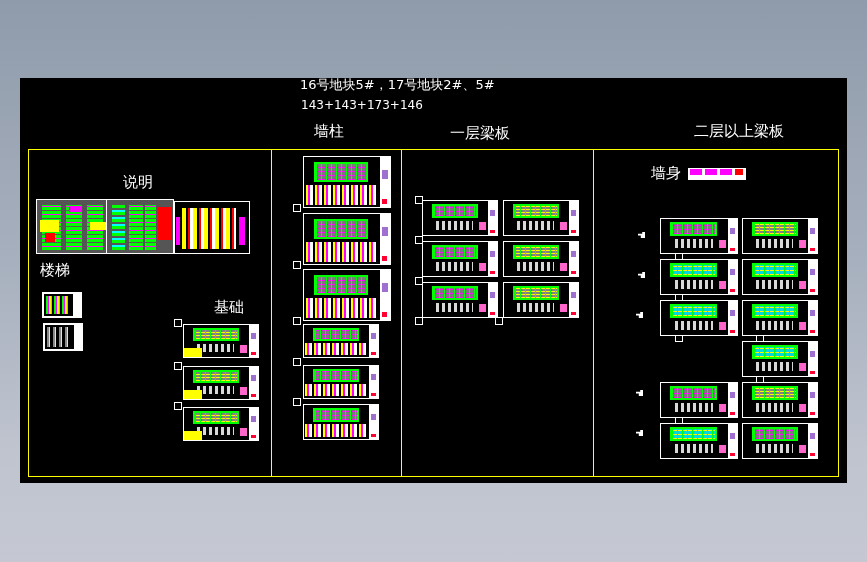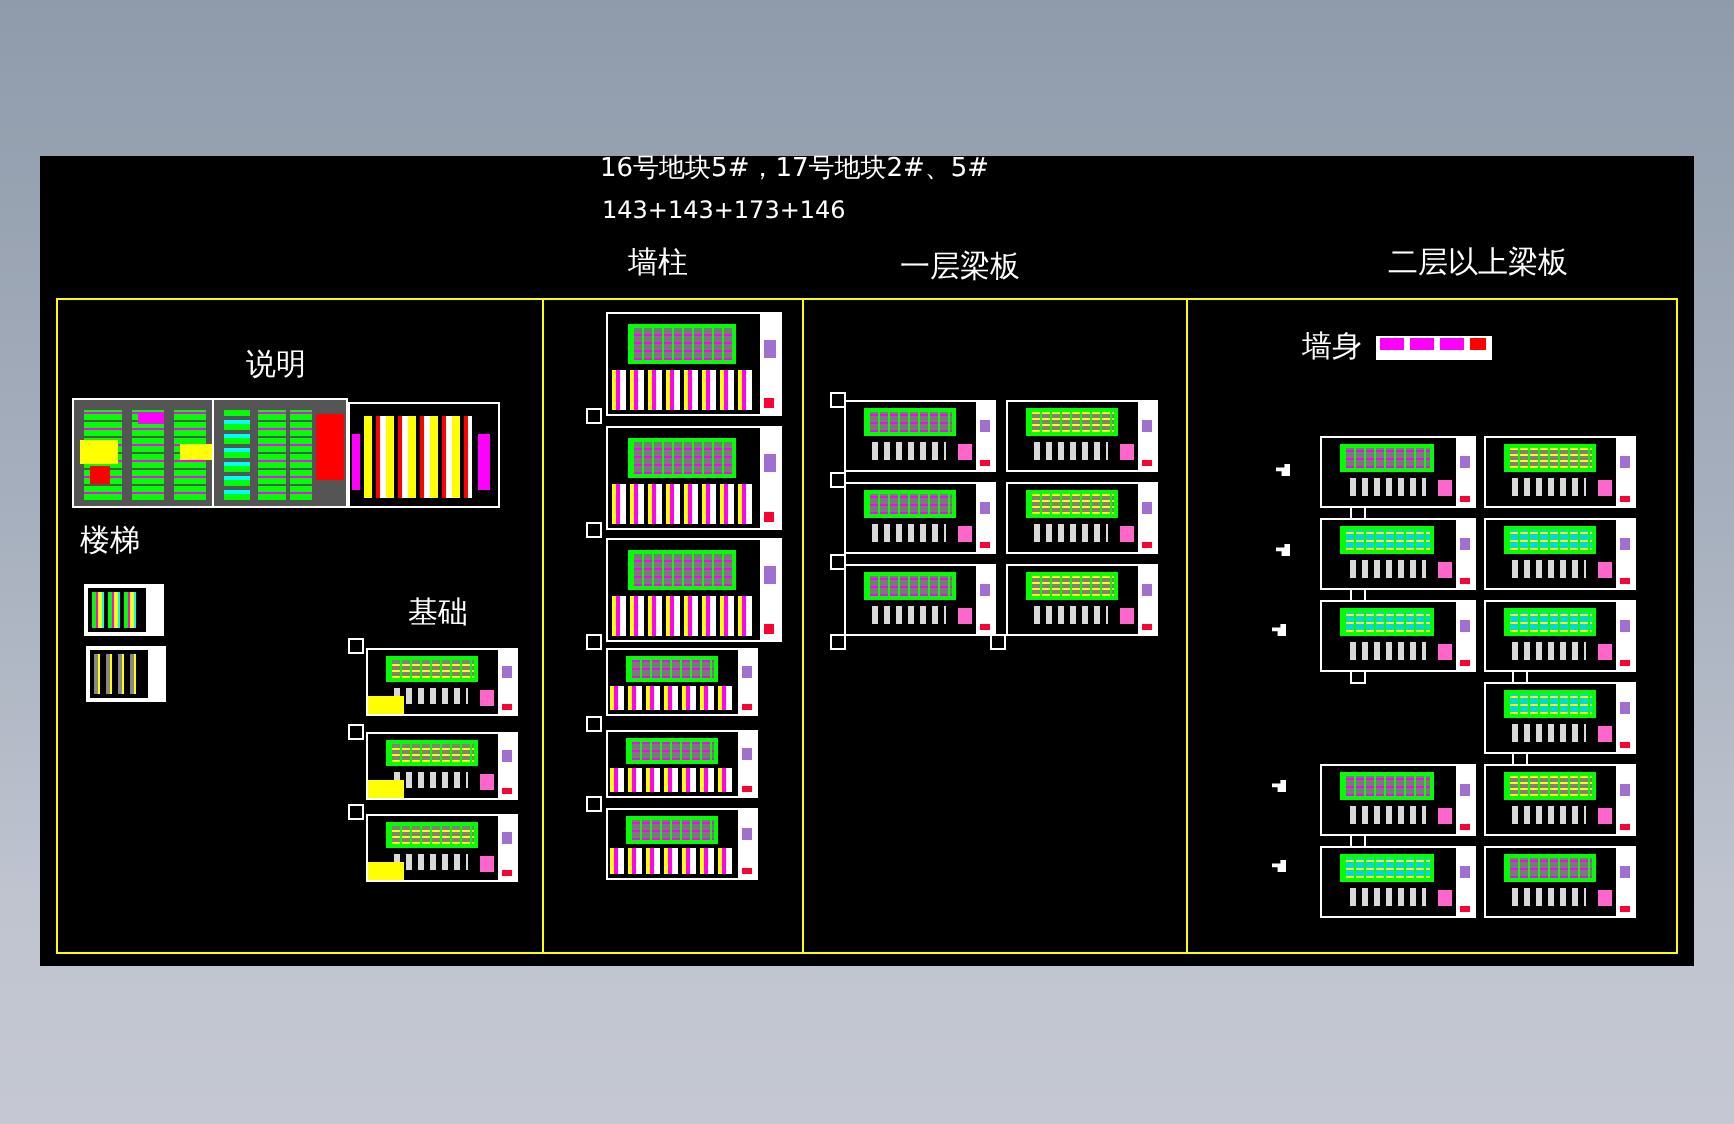--- a/index.html
+++ b/index.html
@@ -76,21 +76,21 @@
   <div class="lbl sec" style="left:430px;top:48px;">一层梁板</div>
   <div class="lbl sec" style="left:674px;top:46px;">二层以上梁板</div>
 
   <div class="frame" style="left:8px;top:71px;width:811px;height:328px;"></div>
   <div class="vline" style="left:251px;top:71px;height:328px;"></div>
   <div class="vline" style="left:381px;top:71px;height:328px;"></div>
   <div class="vline" style="left:573px;top:71px;height:328px;"></div>
 
   <div class="lbl sec" style="left:103px;top:86px;margin-top:11px;">说明</div>
   <div class="lbl sec" style="left:20px;top:185px;">楼梯</div>
-  <div class="lbl sec" style="left:184px;top:222px;font-family:Liberation Mono, monospace;">基础</div>
+  <div class="lbl sec" style="left:194px;top:222px;">基础</div>
   <div class="lbl sec" style="left:631px;top:88px;">墙身</div>
 
   <div class="wallhdr" style="left:668px;top:90px;width:58px;height:12px;">
     <span style="left:2px;width:12px;"></span>
       <span style="left:17px;width:12px;"></span>
       <span style="left:32px;width:12px;"></span>
       <span style="left:47px;width:8px;background:#ff0000;"></span>
   </div>
 
   <div class="legend" style="left:16px;top:121px;width:134px;height:55px;">

